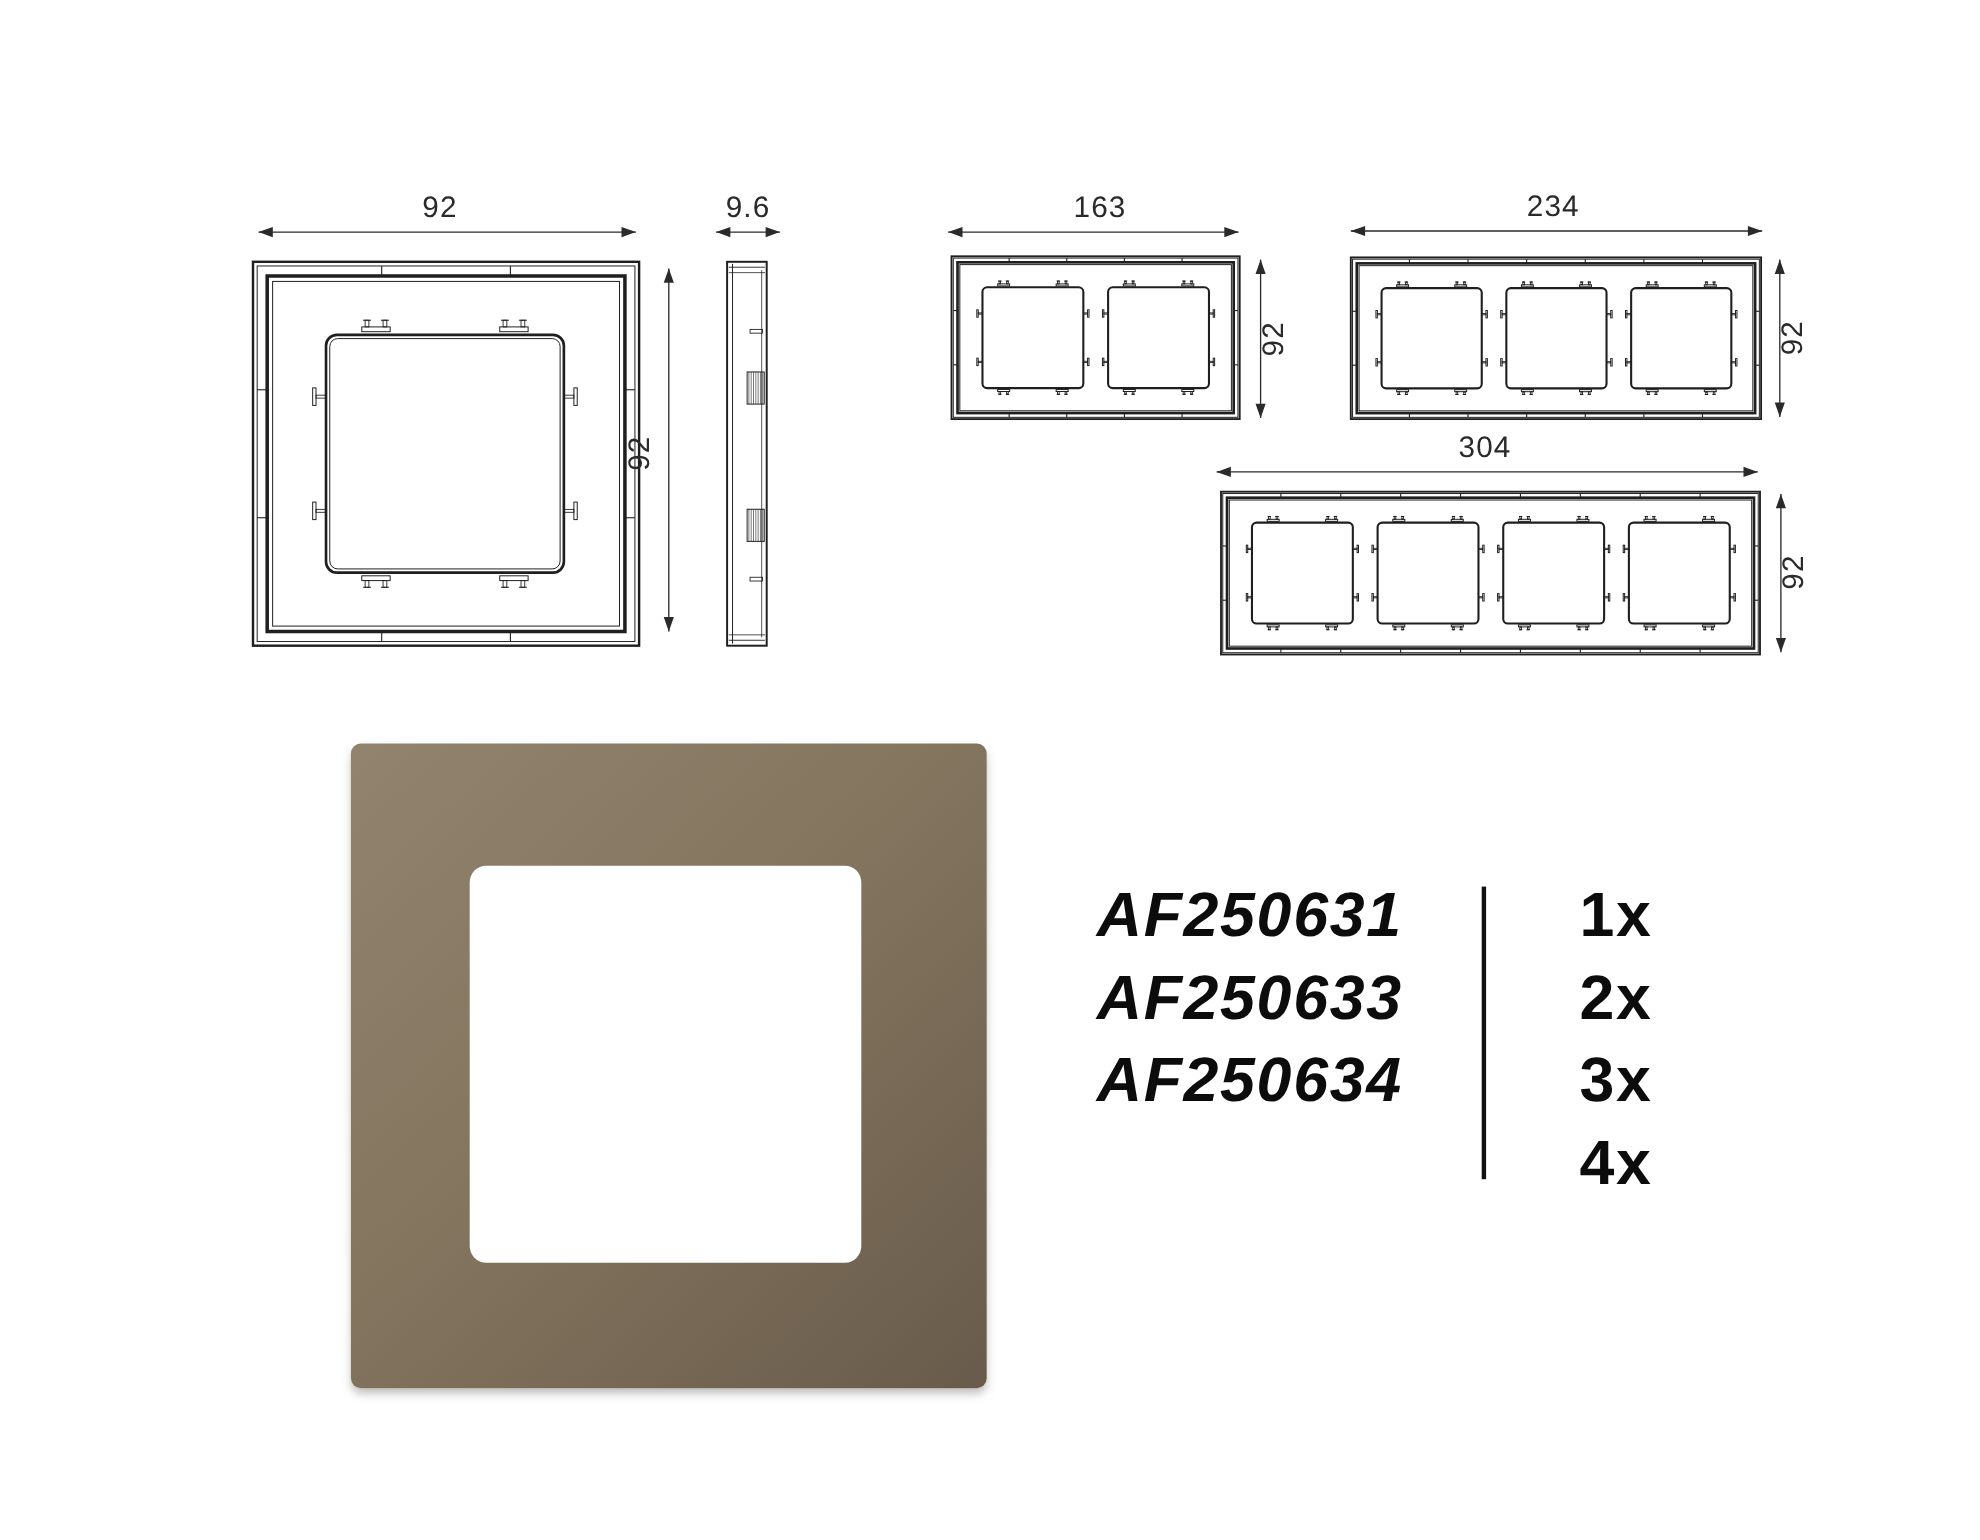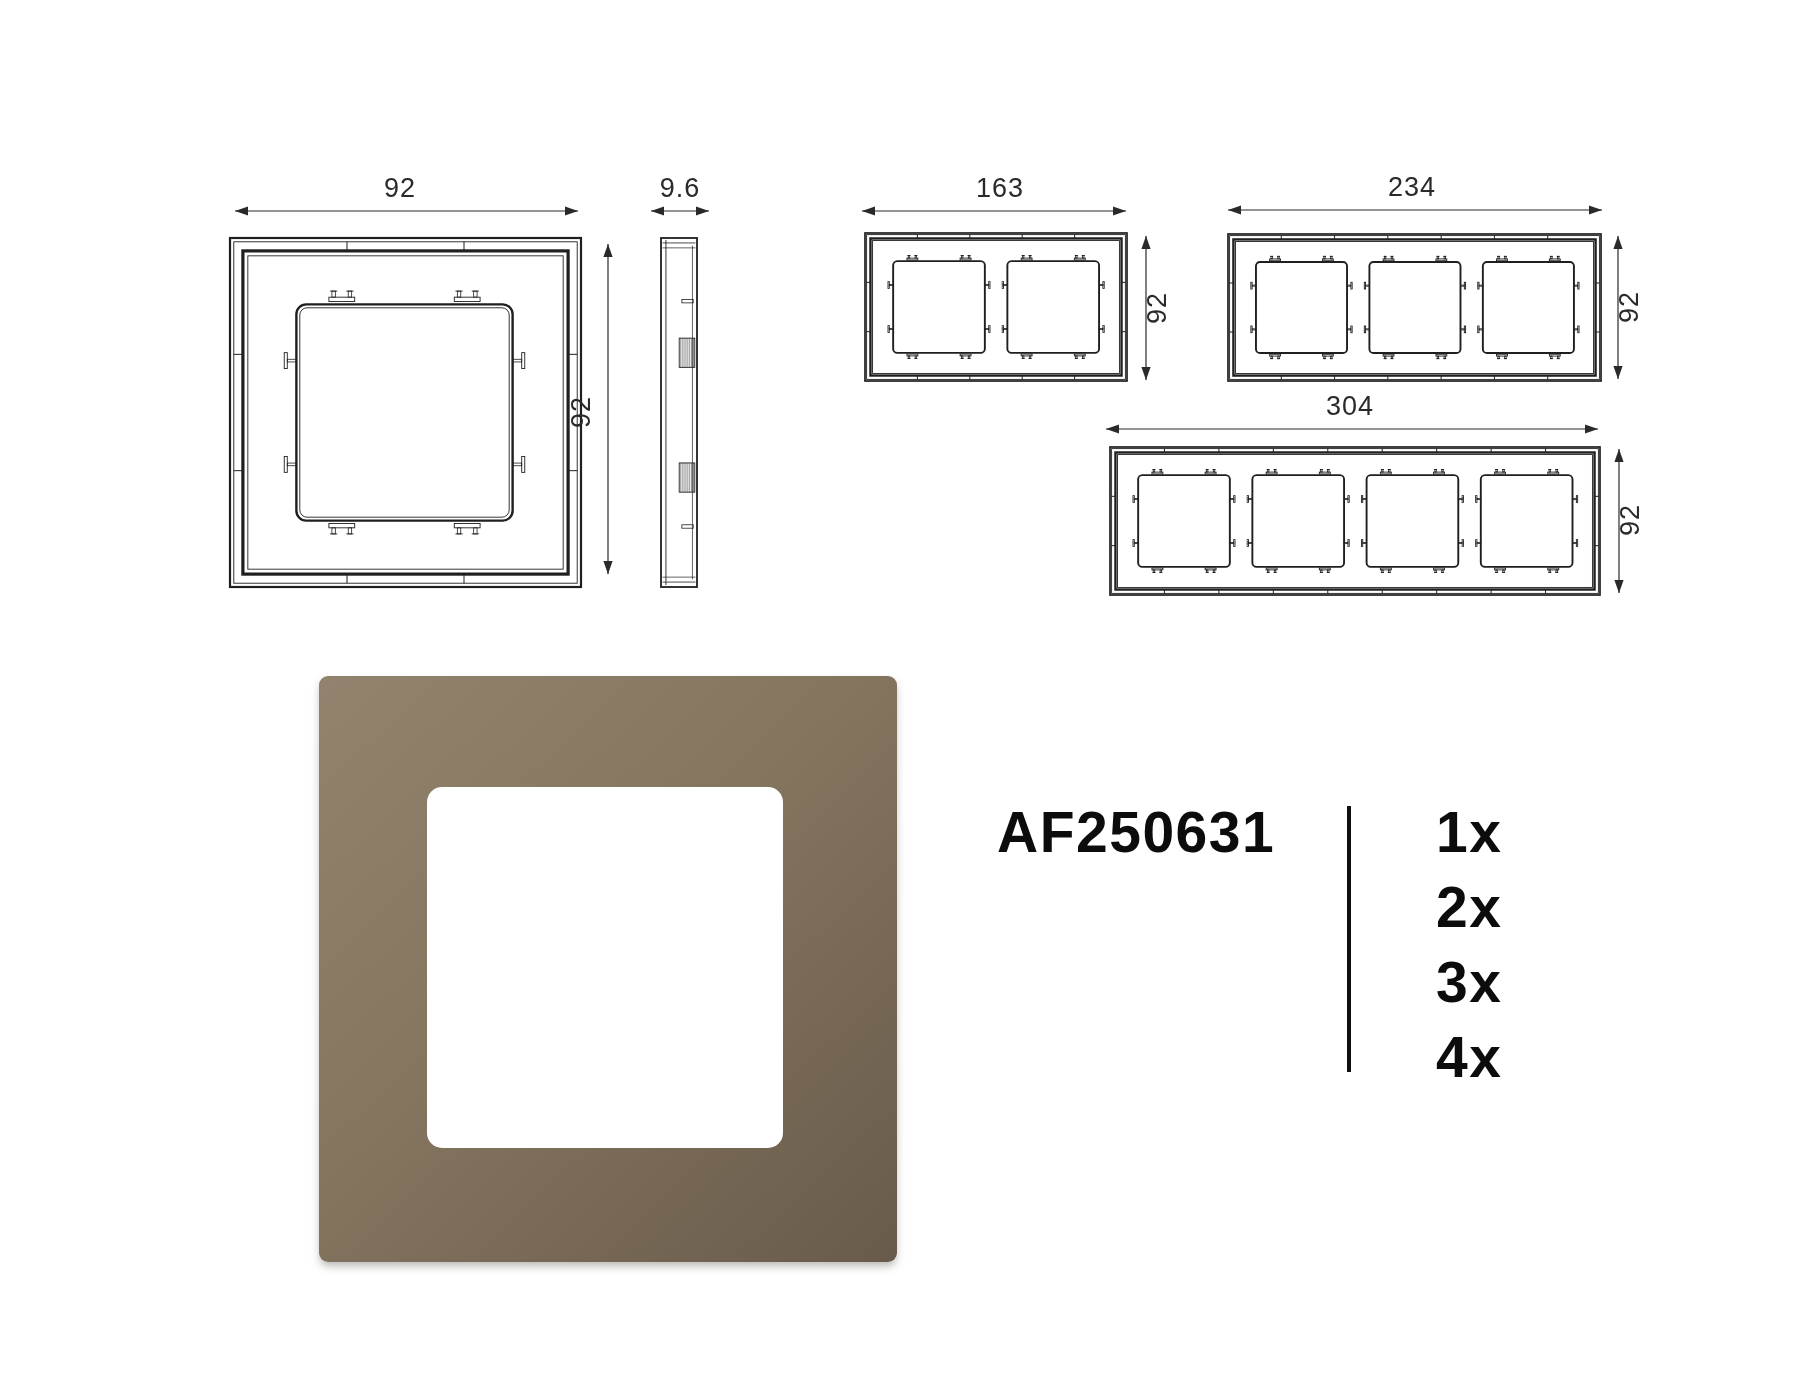--- a/index.html
+++ b/index.html
@@ -4,21 +4,21 @@
 <style>
   html,body{margin:0;padding:0;background:#fff;}
   .stage{position:relative;width:1800px;height:1373px;background:#fff;overflow:hidden;
          font-family:"Liberation Sans",sans-serif;}
   #tech-svg{position:absolute;left:0;top:0;}
   .product-frame{position:absolute;left:319px;top:676px;width:578px;height:586px;
                  border-radius:9px;box-shadow:0 5px 9px -1px rgba(120,115,108,0.5);}
   .product-cutout{position:absolute;left:108px;top:111px;width:356px;height:361px;
                   border-radius:15px;background:#fff;}
   .parts-table{position:absolute;left:997px;top:795px;width:600px;height:310px;color:#0c0c0c;}
-  .codes-col{position:absolute;left:0;top:0;}
+  .codes-col{position:absolute;left:0;top:0;font-style:italic;}
   .qty-col{position:absolute;left:395px;top:0;margin-left:44px;}
   .parts-row{height:75px;line-height:75px;font-size:57px;font-weight:bold;
              letter-spacing:1.5px;white-space:nowrap;}
   .parts-divider{position:absolute;left:350px;top:11px;width:4px;height:266px;background:#111;}
 </style>
 </head>
 <body>
 
 <div class="stage" style="background: rgb(255, 255, 255);">
 
@@ -477,20 +477,22 @@
       </g>
     </svg>
 
   <div class="product-frame" style="background: linear-gradient(137deg, rgb(146, 131, 110) 0%, rgb(132, 117, 95) 45%, rgb(105, 91, 75) 100%);">
     <div class="product-cutout" style="background: rgb(255, 255, 255);"></div>
   </div>
 
   <div class="parts-table">
     <div class="codes-col">
       <div class="parts-row">AF250631</div>
+      <div class="parts-row">AF250633</div>
+      <div class="parts-row">AF250634</div>
     </div>
     <div class="parts-divider"></div>
     <div class="qty-col">
       <div class="parts-row">1x</div>
       <div class="parts-row">2x</div>
       <div class="parts-row">3x</div>
       <div class="parts-row">4x</div>
     </div>
   </div>
 

